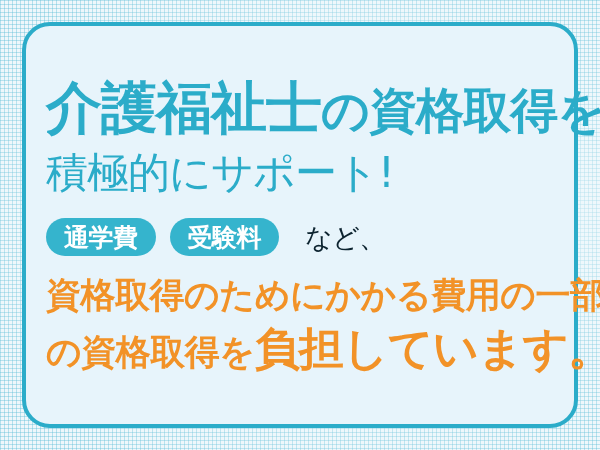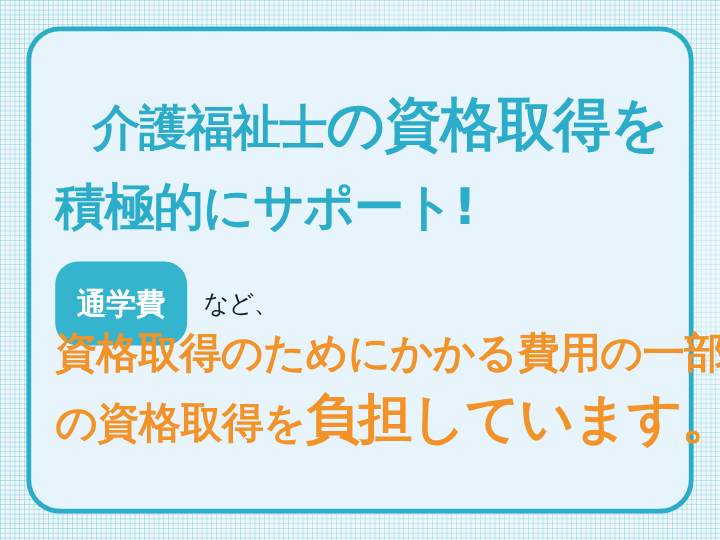--- a/index.html
+++ b/index.html
@@ -83,74 +83,73 @@
   .headline-1 {
     position: absolute;
     left: 46px;
     top: 80px;
     white-space: nowrap;
     line-height: 1;
     color: #2bacc9;
     font-weight: 700;
   }
   .kw-main {
-    font-size: 40px;
-    letter-spacing: -1px;
-    vertical-align: baseline;
-    margin-left: 31px;
+    font-size: 56px;
+    letter-spacing: -1px;
+    vertical-align: baseline;
   }
   .kw-tail {
     font-size: 48px;
     letter-spacing: -1px;
     vertical-align: baseline;
   }
 
   .headline-2 {
     position: absolute;
     left: 46px;
     top: 152px;
     white-space: nowrap;
     line-height: 1;
     color: #2bacc9;
-    font-weight: 700;
+    font-weight: 400;
     font-size: 42px;
     letter-spacing: -1px;
   }
 
   
   .pill-row {
     position: absolute;
     left: 46px;
     top: 218px;
     display: flex;
     align-items: center;
     gap: 14px;
     white-space: nowrap;
   }
   .pill {
     display: inline-flex;
     align-items: center;
     justify-content: center;
     height: 38px;
-    padding: 16px 18px;
+    padding: 0 18px;
     border-radius: 19px;
     background-color: #35b4cd;
     color: #ffffff;
     font-size: 25px;
     font-weight: 700;
     letter-spacing: -0.5px;
     line-height: 1;
   }
   .pill-suffix {
     color: #0d2430;
-    font-size: 21px;
+    font-size: 27px;
     font-weight: 400;
     letter-spacing: -0.5px;
     line-height: 1;
-    margin-left: 0;
+    margin-left: 12px;
   }
 
   
   .body-line-1 {
     position: absolute;
     left: 46px;
     top: 278px;
     white-space: nowrap;
     line-height: 1;
     color: #f29227;
@@ -192,20 +191,21 @@
   <div class="content">
 
     <div class="headline-1">
       <span class="kw-main">介護福祉士</span><span class="kw-tail">の資格取得を</span>
     </div>
 
     <div class="headline-2">積極的にサポート!</div>
 
     <div class="pill-row">
       <span class="pill">通学費</span>
+      <span class="pill">受験料</span>
       <span class="pill-suffix">など、</span>
     </div>
 
     <div class="body-line-1">資格取得のためにかかる費用の一部</div>
 
     <div class="body-line-2">
       <span class="bl2-small">の資格取得を</span><span class="bl2-large">負担しています。</span>
     </div>
 
   </div>

